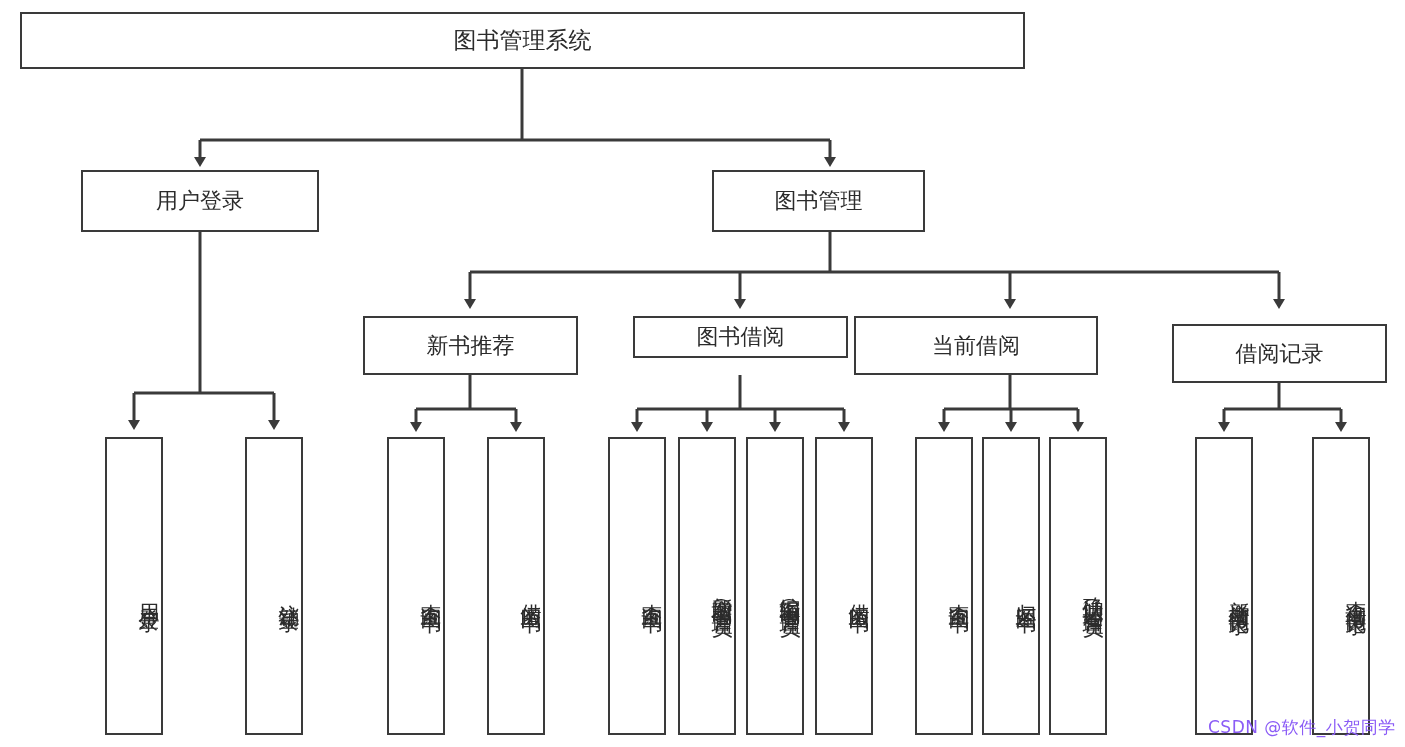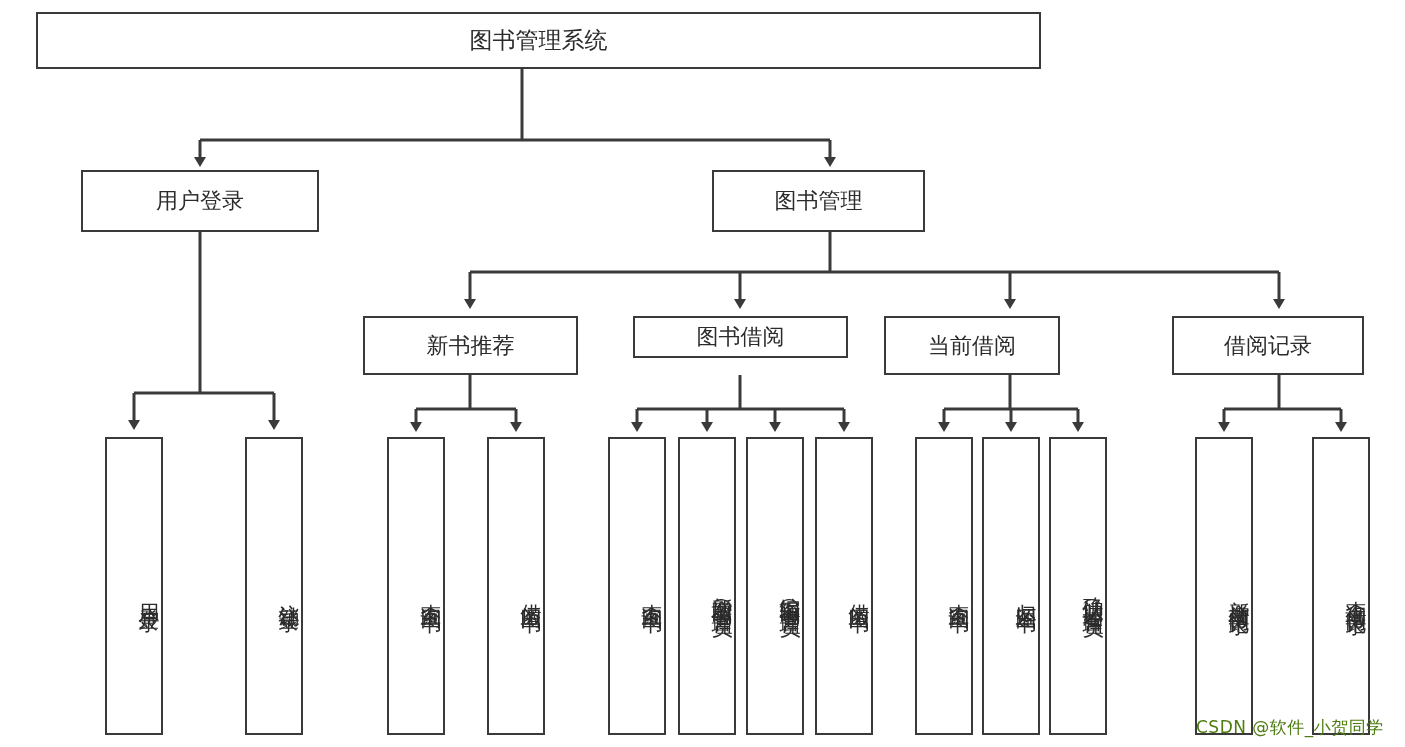--- a/index.html
+++ b/index.html
@@ -30,39 +30,40 @@
     box-sizing: border-box;
     background: #ffffff;
     border: 2.5px solid #3a3a3a;
     display: flex;
     align-items: center;
     justify-content: center;
     color: #2b2b2b;
     line-height: 1.18;
     text-align: center;
   }
-  .node.level0 { font-size: 23px; margin-left: 16px; }
+  .node.level0 { font-size: 23px; }
   .node.level1 { font-size: 22px; }
   .node.level2 { font-size: 22px; }
   .node.leaf {
     border-width: 2.5px;
     font-size: 21px;
     writing-mode: vertical-rl;
     text-orientation: upright;
     letter-spacing: 3px;
     padding-top: 14px;
     align-items: flex-start;
     justify-content: center;
   }
   .watermark {
     position: absolute;
     font-size: 17px;
-    color: #4d7c0f;
+    color: #8b5cf6;
     white-space: nowrap;
     letter-spacing: 0.5px;
+    padding-left: 12px;
   }
 </style>
 </head>
 <body>
 
 <div id="canvas">
 
   <svg id="wires" viewBox="0 0 1405 747" xmlns="http://www.w3.org/2000/svg">
     <defs>
       <marker id="arrow" markerWidth="10" markerHeight="12" refX="1" refY="6" orient="auto" markerUnits="userSpaceOnUse">
@@ -123,24 +124,24 @@
   <div class="node level1" style="left:712px; top:170px; width:213px; height:62px;">
     <span>图书管理</span>
   </div>
 
   <div class="node level2" style="left:363px; top:316px; width:215px; height:59px;text-align:right;">
     <span>新书推荐</span>
   </div>
   <div class="node level2" style="left:633px; top:316px; width:215px; height:42px;">
     <span>图书借阅</span>
   </div>
-  <div class="node level2" style="left:884px; top:316px; width:176px; height:59px;">
+  <div class="node level2" style="left:854px; top:316px; width:244px; height:59px;">
     <span>当前借阅</span>
   </div>
-  <div class="node level2" style="left:1172px; top:316px; width:192px; height:59px;">
+  <div class="node level2" style="left:1172px; top:324px; width:215px; height:59px;">
     <span>借阅记录</span>
   </div>
 
   <div class="node leaf" style="left:105px; top:437px; width:58px; height:298px;">用户登录</div>
   <div class="node leaf" style="left:245px; top:437px; width:58px; height:298px;">注销登录</div>
 
   <div class="node leaf" style="left:387px; top:437px; width:58px; height:298px;">查询图书</div>
   <div class="node leaf" style="left:487px; top:437px; width:58px; height:298px;">借阅图书</div>
 
   <div class="node leaf" style="left:608px; top:437px; width:58px; height:298px;">查询图书</div>

